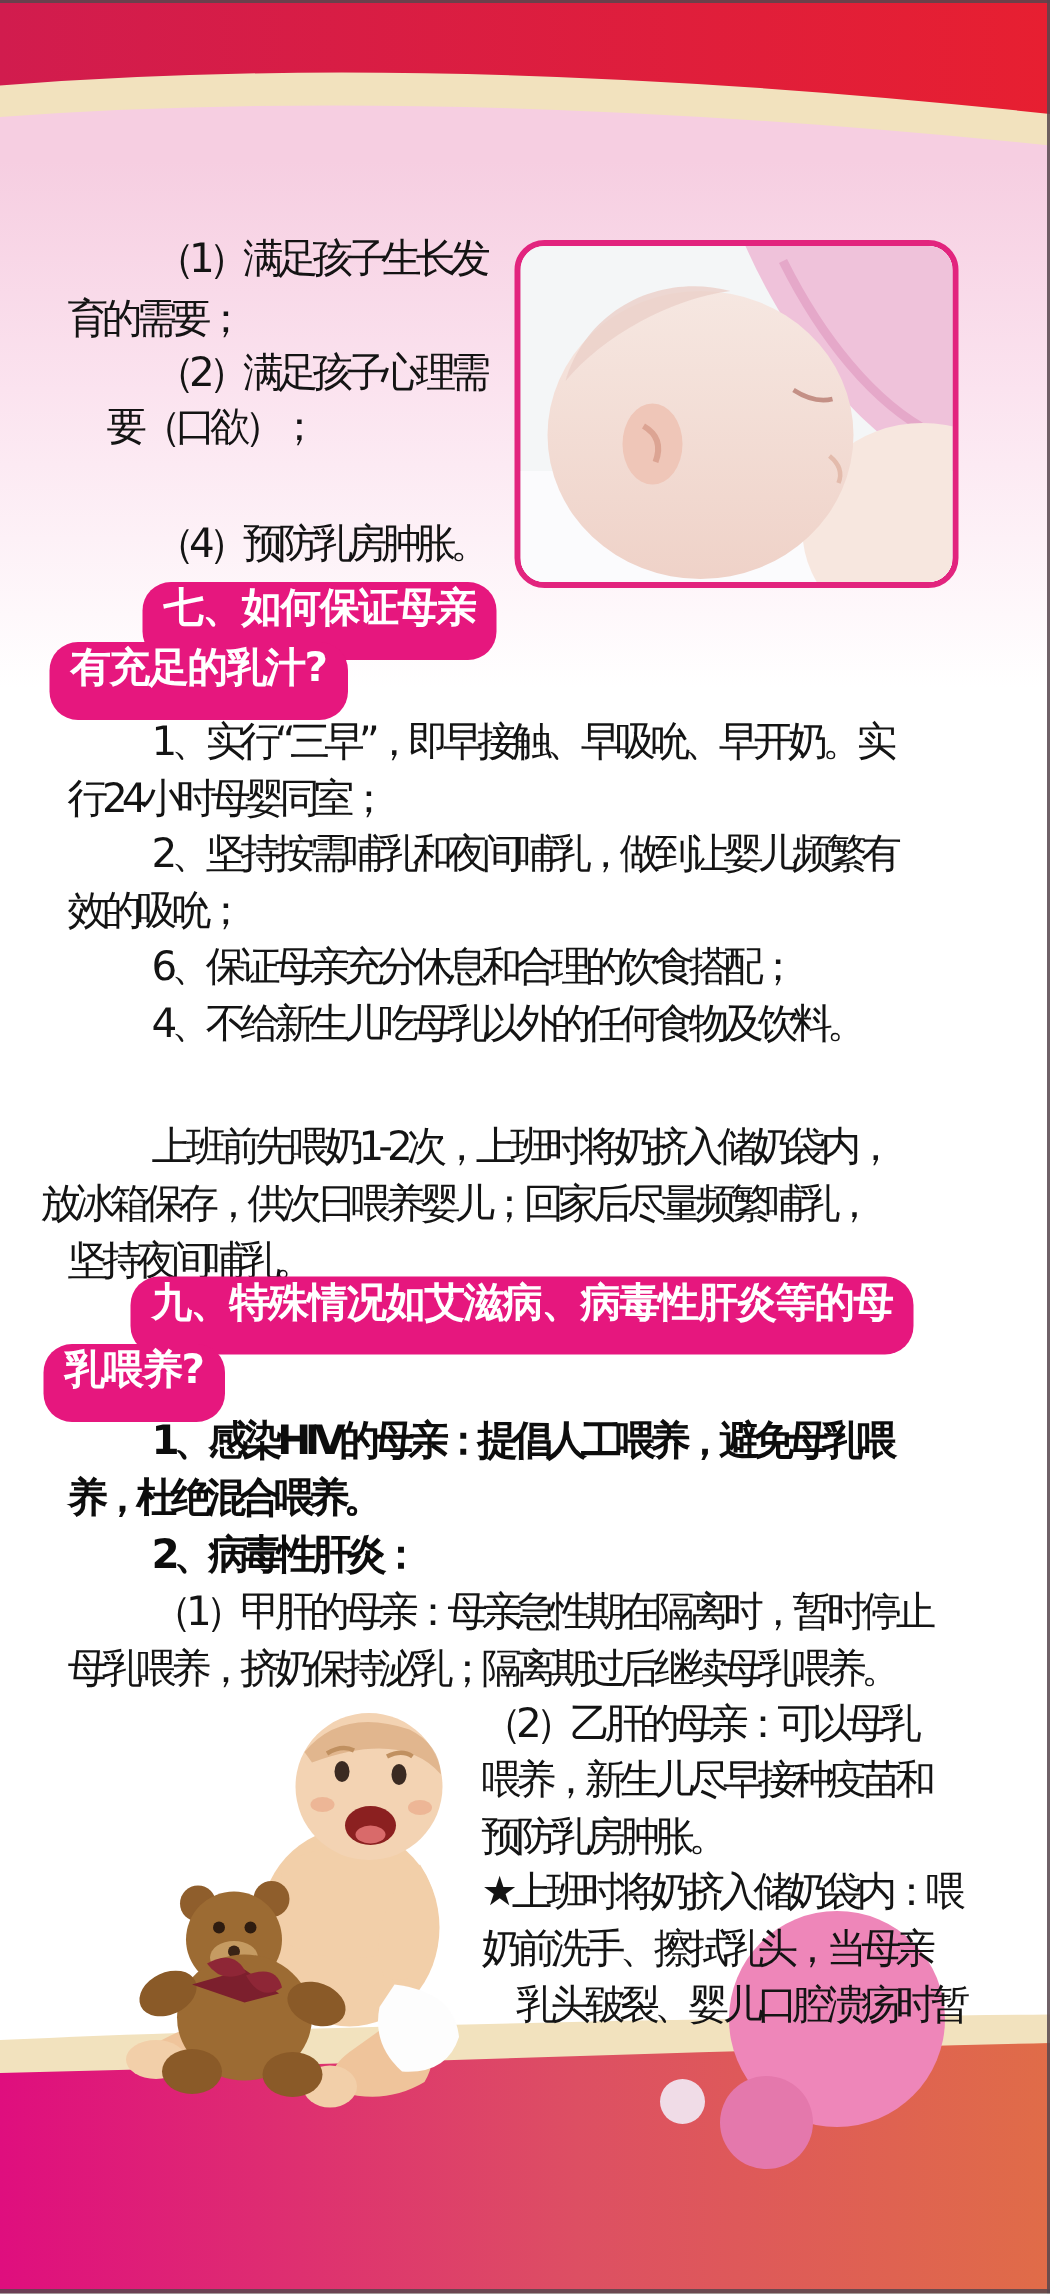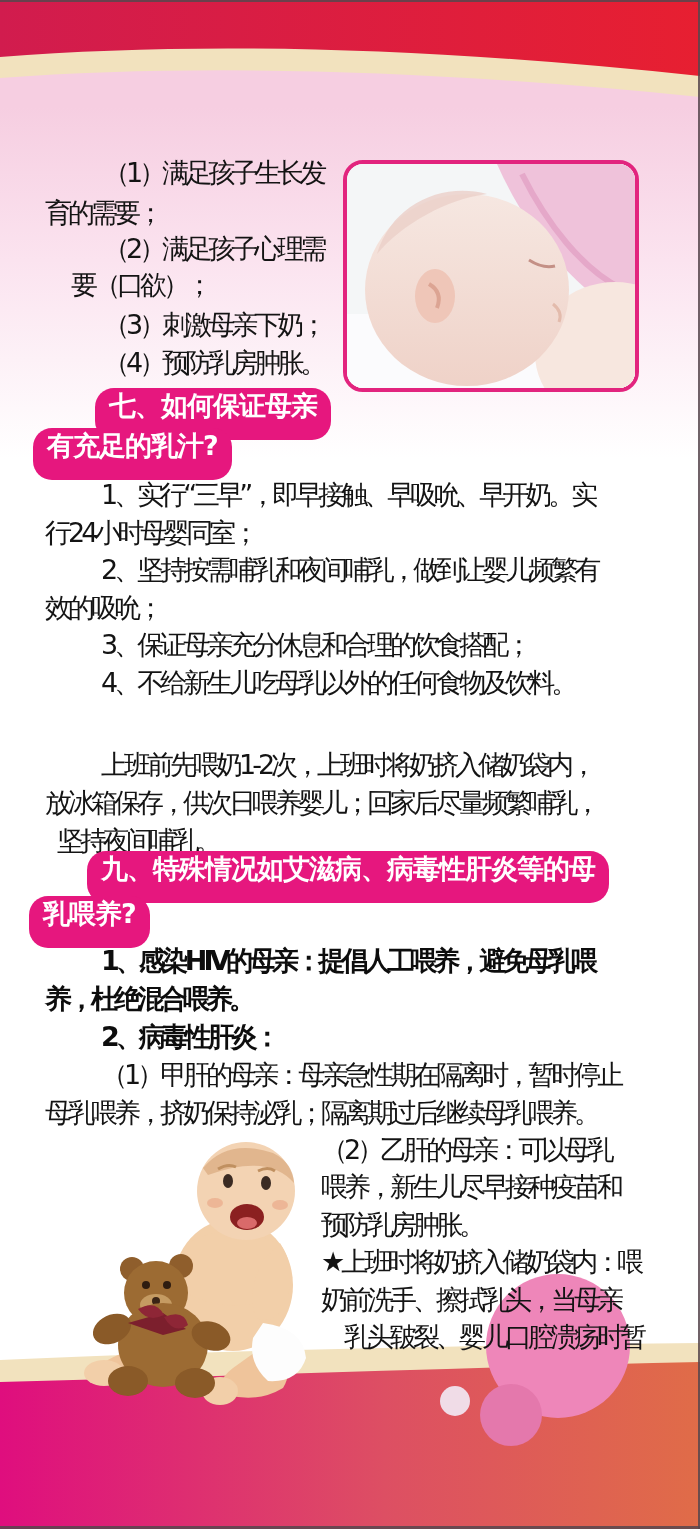--- a/index.html
+++ b/index.html
@@ -90,35 +90,34 @@
       <path d="M82,120 q14,8 8,24" stroke="#DCA493" stroke-width="4" fill="none"></path>
       <path d="M182,96 q14,9 26,6" stroke="#C49086" stroke-width="3" fill="none"></path>
       <path d="M206,140 q10,8 6,18" stroke="#E3BBAC" stroke-width="3" fill="none"></path>
     </svg>
   </div>
 
   <div class="line" style="left:103px;top:156px;">（1）满足孩子生长发</div>
   <div class="line" style="left:45px;top:196px;">育的需要；</div>
   <div class="line" style="left:103px;top:232px;">（2）满足孩子心理需</div>
   <div class="line" style="left:45px;top:268px;margin-left:26px;">要（口欲）；</div>
-  <div class="line" style="left:103px;top:308px;">（3）刺激母亲下奶；</div>
   <div class="line" style="left:103px;top:346px;">（4）预防乳房肿胀。</div>
 
   <div class="pill" style="left:95px;top:388px;">七、如何保证母亲</div>
   <div class="pill" style="left:33px;top:428px;">有充足的乳汁?</div>
   <div class="line" style="left:101px;top:478px;">1、实行“三早”，即早接触、早吸吮、早开奶。实</div>
   <div class="line" style="left:45px;top:516px;">行24小时母婴同室；</div>
   <div class="line" style="left:101px;top:553px;">2、坚持按需哺乳和夜间哺乳，做到让婴儿频繁有</div>
   <div class="line" style="left:45px;top:591px;">效的吸吮；</div>
-  <div class="line" style="left:101px;top:628px;">3、保证母亲充分休息和合理的饮食搭配；</div>
+  <div class="line" style="left:101px;top:628px;">6、保证母亲充分休息和合理的饮食搭配；</div>
   <div class="line" style="left:101px;top:666px;">4、不给新生儿吃母乳以外的任何食物及饮料。</div>
 
   <div class="line" style="left:101px;top:748px;">上班前先喂奶1-2次，上班时将奶挤入储奶袋内，</div>
-  <div class="line" style="left:45px;top:786px;">放冰箱保存，供次日喂养婴儿；回家后尽量频繁哺乳，</div>
-  <div class="line" style="left:45px;top:824px;margin-left:12px;">坚持夜间哺乳。</div>
+  <div class="line" style="left:27px;top:786px;">放冰箱保存，供次日喂养婴儿；回家后尽量频繁哺乳，</div>
+  <div class="line" style="left:45px;top:824px;">坚持夜间哺乳。</div>
 
   <div class="pill" style="left:87px;top:851px;">九、特殊情况如艾滋病、病毒性肝炎等的母</div>
   <div class="pill" style="left:29px;top:896px;">乳喂养?</div>
   <div class="line bold" style="left:101px;top:944px;">1、感染HIV的母亲：提倡人工喂养，避免母乳喂</div>
   <div class="line bold" style="left:45px;top:982px;">养，杜绝混合喂养。</div>
   <div class="line bold" style="left:101px;top:1020px;text-align:right;">2、病毒性肝炎：</div>
   <div class="line" style="left:101px;top:1058px;">（1）甲肝的母亲：母亲急性期在隔离时，暂时停止</div>
   <div class="line" style="left:45px;top:1096px;">母乳喂养，挤奶保持泌乳；隔离期过后继续母乳喂养。</div>
   <div class="line" style="left:321px;top:1133px;">（2）乙肝的母亲：可以母乳</div>
   <div class="line" style="left:321px;top:1170px;">喂养，新生儿尽早接种疫苗和</div>

